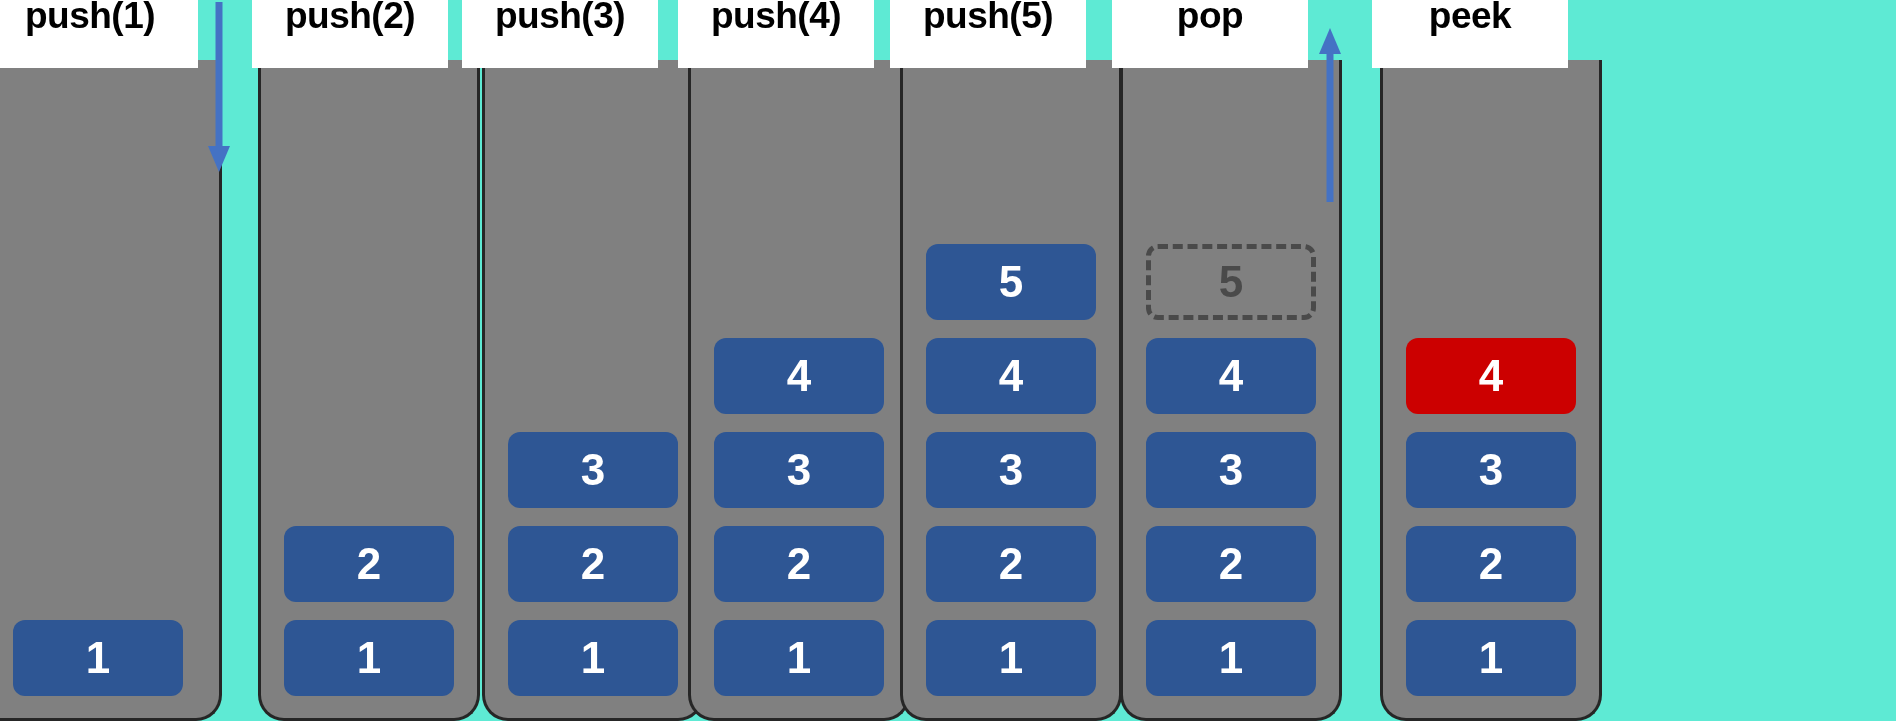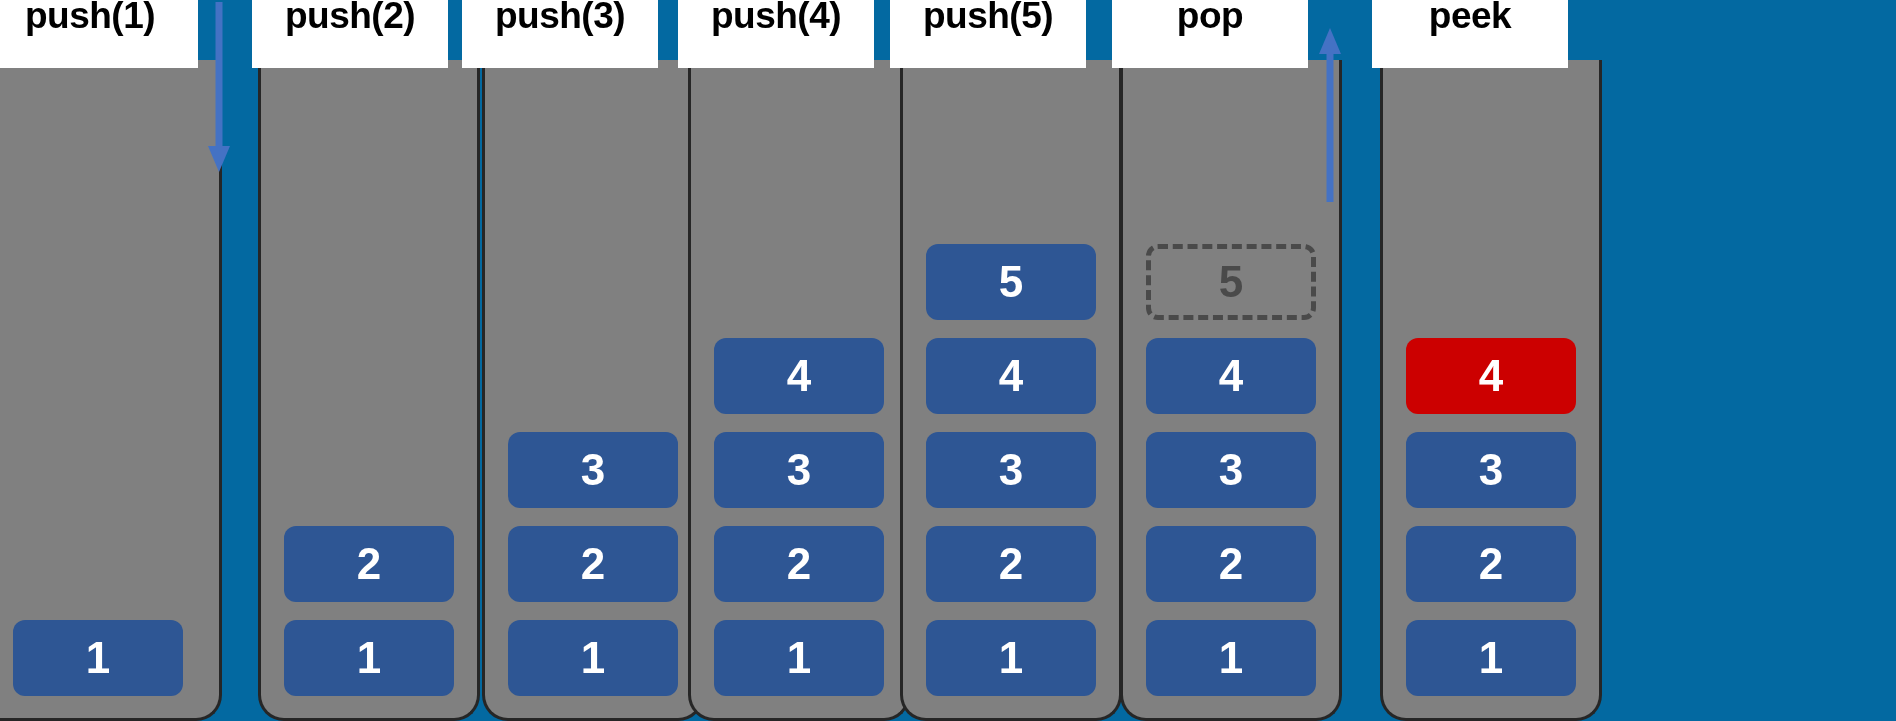--- a/index.html
+++ b/index.html
@@ -12,21 +12,21 @@
     width: 1896px;
     height: 721px;
     overflow: hidden;
     font-family: "Liberation Sans", sans-serif;
   }
 
   #stage {
     position: relative;
     width: 1896px;
     height: 721px;
-    background: #0369a1;
+    background: #5eead4;
   }
 
   
   .label-plate {
     position: absolute;
     background: #ffffff;
     color: #000000;
     display: flex;
     align-items: center;
     justify-content: center;

